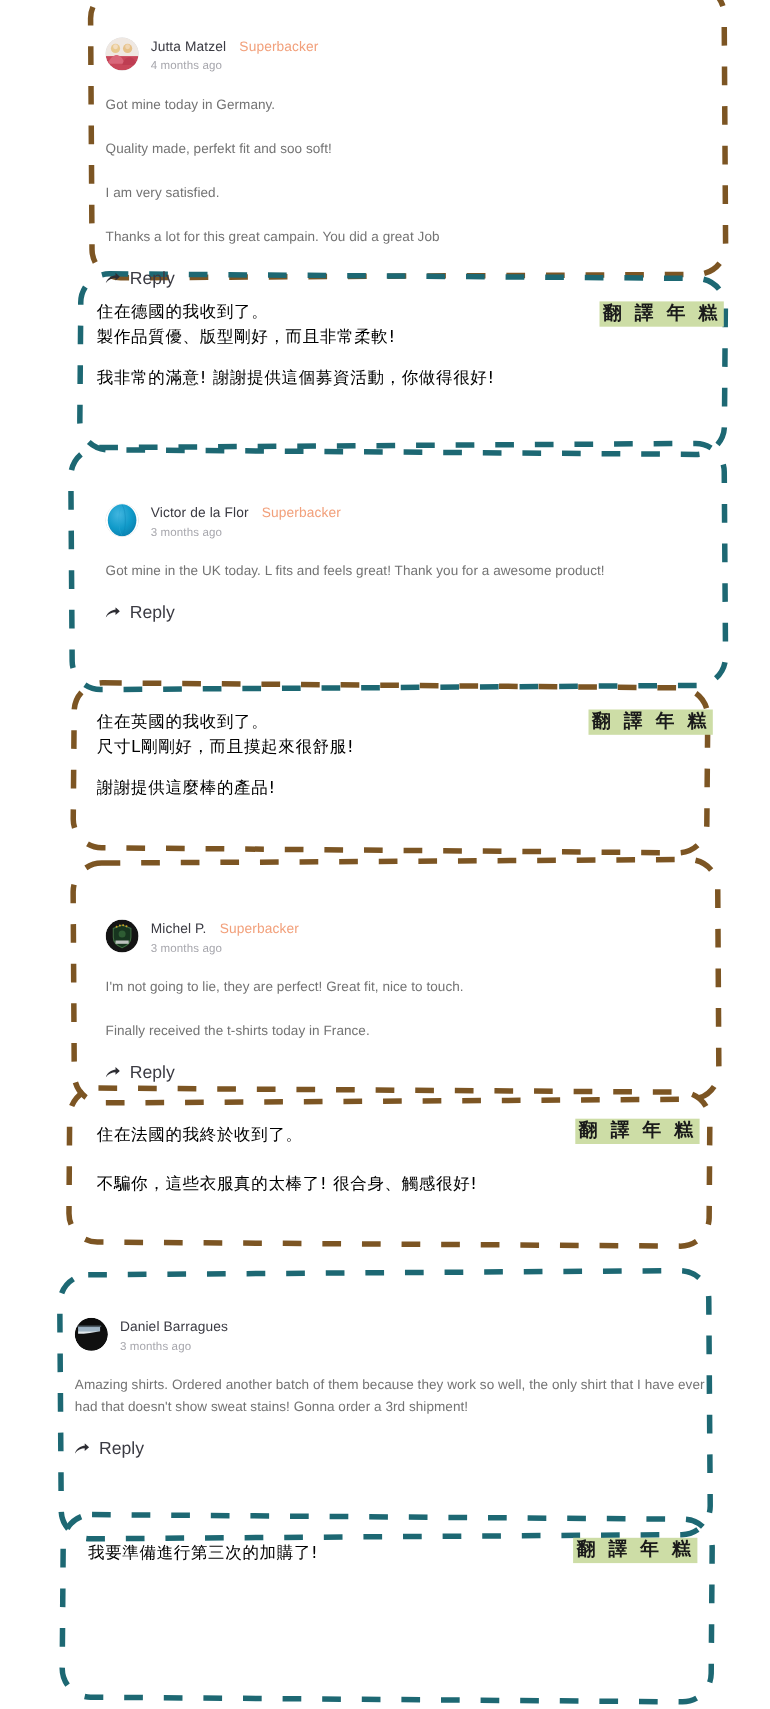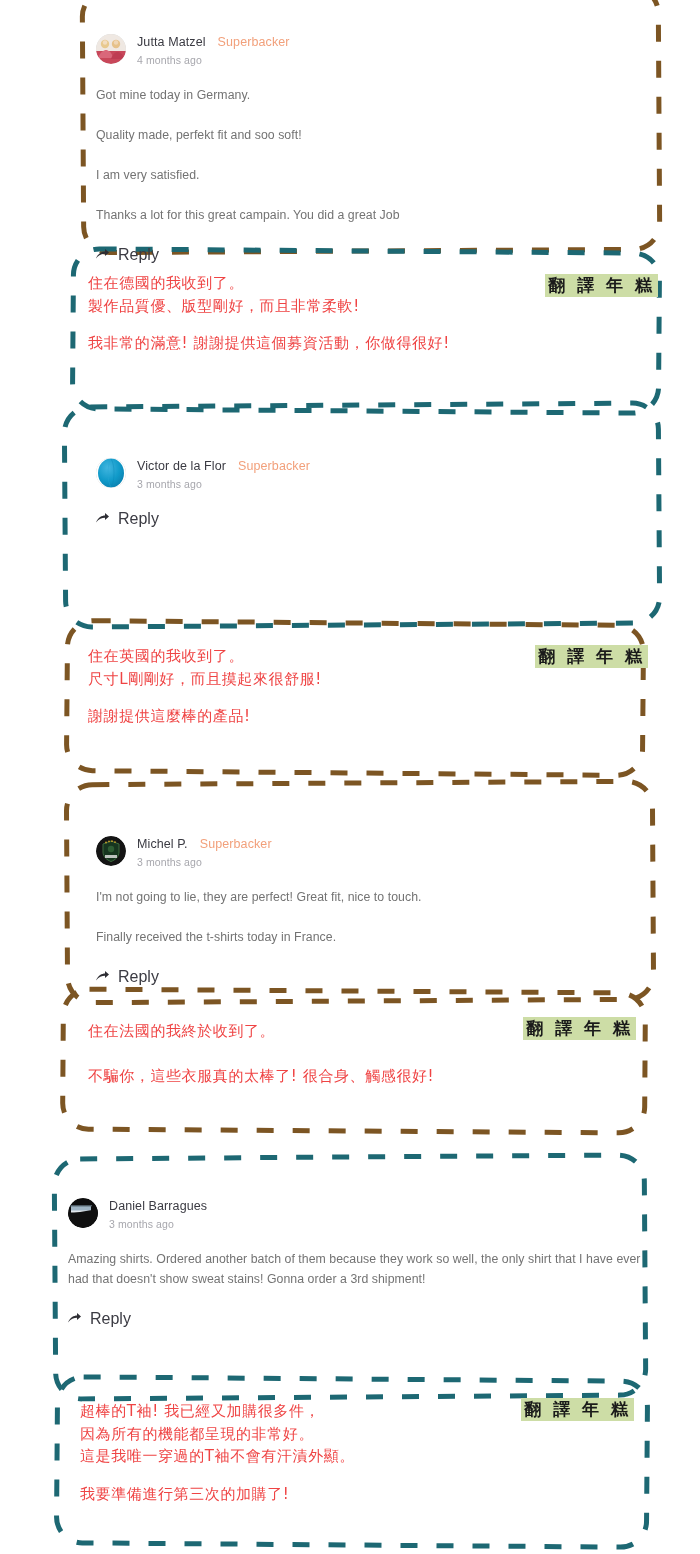--- a/index.html
+++ b/index.html
@@ -111,21 +111,21 @@
     font-size: 17px;
     letter-spacing: 3px;
     color: #1a1a1a;
     line-height: 1.25;
     white-space: nowrap;
   }
   .trans-para {
     font-family: "DejaVu Sans", sans-serif;
     font-size: 15px;
     line-height: 1.5;
-    color: #ef4444;
+    color: #000000;
     letter-spacing: 0.6px;
     margin: 0 0 15px 0;
     white-space: pre-line;
   }
 </style>
 </head>
 <body>
 
 <div class="page">
 
@@ -249,20 +249,23 @@
           </g>
         </svg>
       </div>
       <div class="c-meta">
         <div class="c-namerow">
           <span class="c-name">Victor de la Flor</span>
           <span class="c-badge">Superbacker</span>
         </div>
         <div class="c-time">3 months ago</div>
       </div>
+    </div>
+    <div class="c-body">
+      <p>Got mine in the UK today. L fits and feels great! Thank you for a awesome product!</p>
     </div>
     <div class="c-reply">
       <svg class="reply-arrow" width="13" height="11" viewBox="0 0 13 11">
         <path d="M0 9.5 C2 4 6 2.5 9 2.4 L9 0 L13 3.6 L9 7 L9 4.7 C6 4.7 2.6 6 0 9.5 Z" fill="#2d2d33"></path>
       </svg>
       <span>Reply</span>
     </div>
   </div>
 
   <div class="trans" style="top:645px;">
@@ -353,19 +356,16 @@
     <div class="c-reply">
       <svg class="reply-arrow" width="13" height="11" viewBox="0 0 13 11">
         <path d="M0 9.5 C2 4 6 2.5 9 2.4 L9 0 L13 3.6 L9 7 L9 4.7 C6 4.7 2.6 6 0 9.5 Z" fill="#2d2d33"></path>
       </svg>
       <span>Reply</span>
     </div>
   </div>
 
   <div class="trans" style="top:1400px; left:80px;">
     <div class="trans-tag" style="top:-2px; right:16px;">翻 譯 年 糕</div>
-    <p class="trans-para">超棒的T袖! 我已經又加購很多件，
-因為所有的機能都呈現的非常好。
-這是我唯一穿過的T袖不會有汗漬外顯。</p>
     <p class="trans-para">我要準備進行第三次的加購了!</p>
   </div>
 
 </div>
 
 </body></html>

